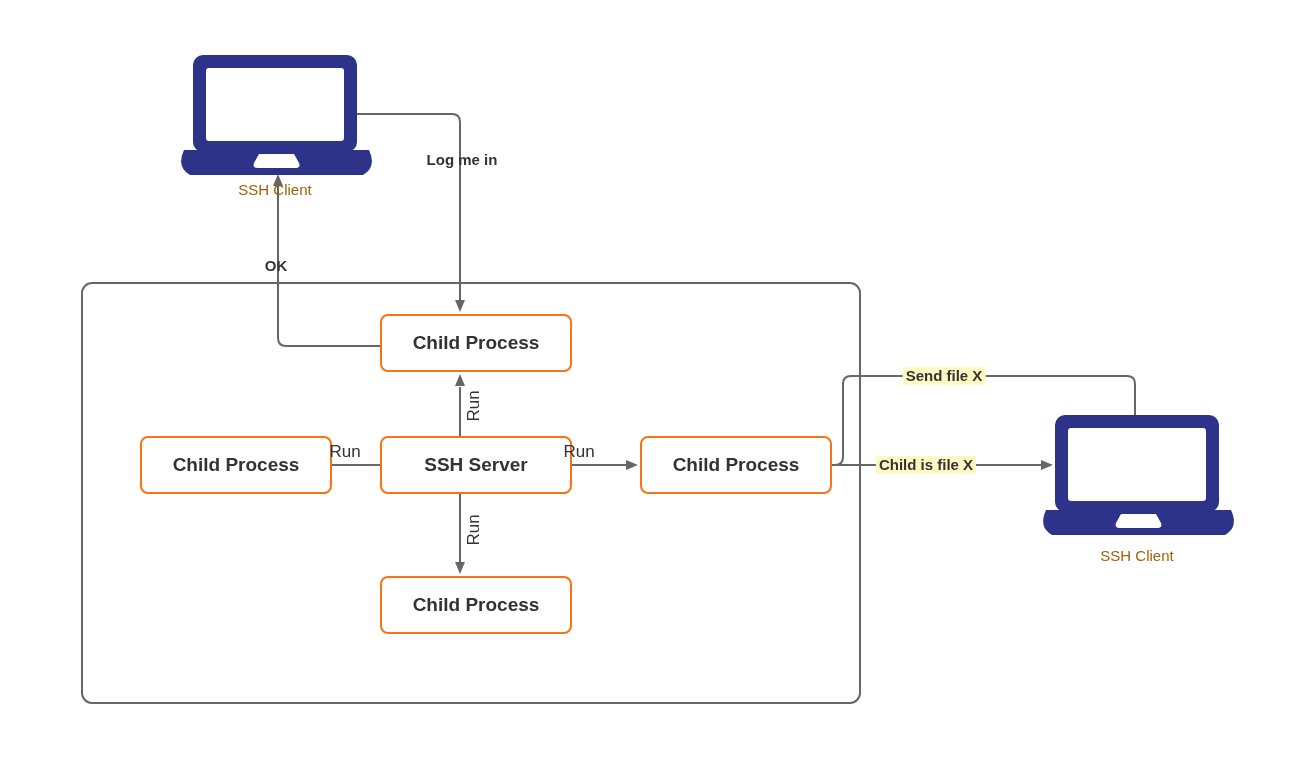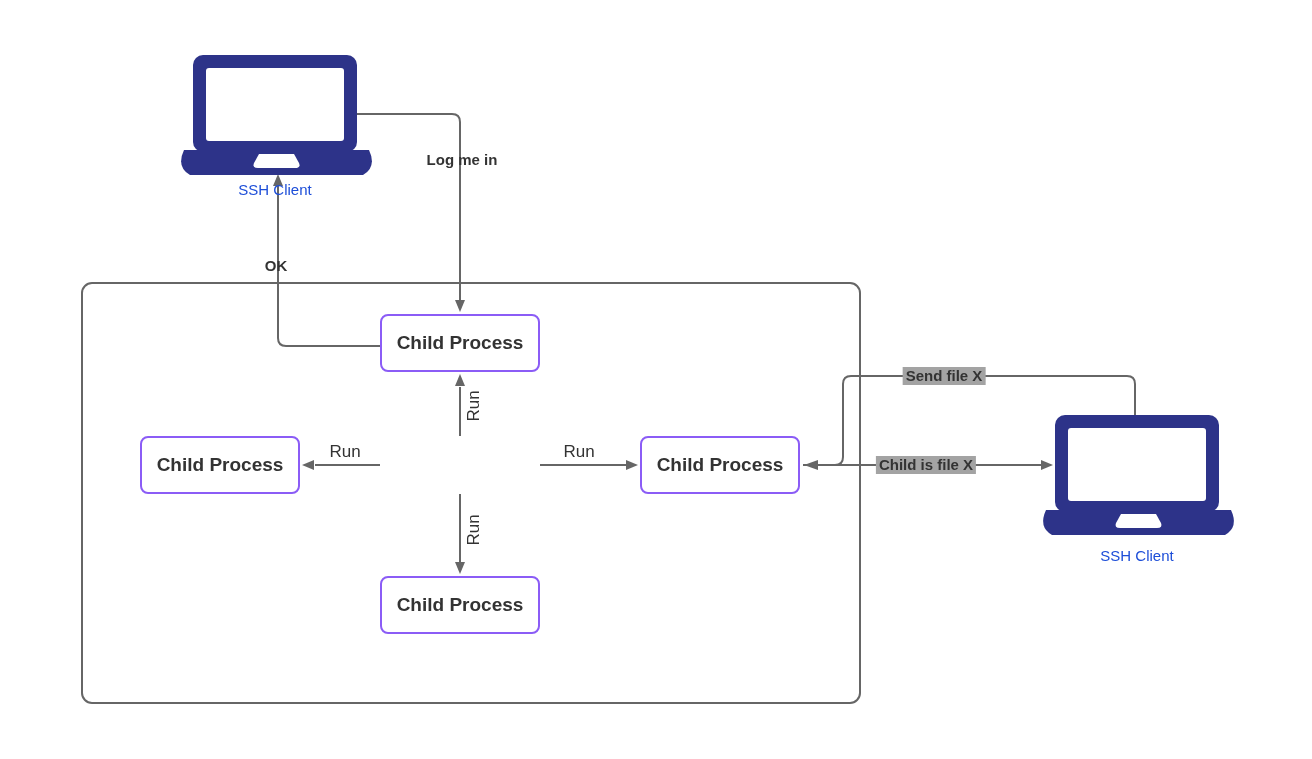--- a/index.html
+++ b/index.html
@@ -2,42 +2,42 @@
 <html><head>
 <meta charset="utf-8">
 <style>
   html,body{margin:0;padding:0;background:#ffffff;}
   #canvas{
     position:relative;width:1312px;height:759px;background:#ffffff;overflow:hidden;
     font-family:"Liberation Sans",sans-serif;
   }
   #wires{position:absolute;left:0;top:0;width:1312px;height:759px;}
   .box{
-    position:absolute;width:160px;height:58px;box-sizing:border-box;
-    border:2px solid #8b5cf6;border-radius:8px;background:#ffffff;
+    position:absolute;width:192px;height:58px;box-sizing:border-box;
+    border:2px solid #f97316;border-radius:8px;background:#ffffff;
     display:flex;align-items:center;justify-content:center;
     font-weight:bold;font-size:19px;color:#333333;white-space:nowrap;
   }
   .container-frame{
     position:absolute;left:82px;top:283px;width:778px;height:420px;box-sizing:border-box;
     border:2px solid #666666;border-radius:10px;background:transparent;
   }
   .lbl{
     position:absolute;transform:translate(-50%,-50%);
     font-size:15px;font-weight:bold;color:#333333;white-space:nowrap;line-height:18px;
   }
-  .lbl.onwire{background:#a3a3a3;padding:0 3px;}
+  .lbl.onwire{background:#fef9c3;padding:0 3px;}
   .runlbl{
     position:absolute;transform:translate(-50%,-50%);
     font-size:17px;font-weight:normal;color:#333333;white-space:nowrap;line-height:20px;
   }
   .runlbl.vert{transform:translate(-50%,-50%) rotate(-90deg);}
   .devlbl{
     position:absolute;transform:translate(-50%,-50%);
-    font-size:15px;font-weight:normal;color:#1d4ed8;white-space:nowrap;line-height:18px;
+    font-size:15px;font-weight:normal;color:#a16207;white-space:nowrap;line-height:18px;
   }
 </style>
 </head>
 <body>
 
 <div id="canvas">
 
   <svg id="wires" width="1312" height="759" viewBox="0 0 1312 759" fill="none" xmlns="http://www.w3.org/2000/svg">
 
     <rect x="82" y="283" width="778" height="420" rx="10" stroke="#666666" stroke-width="2" fill="none"></rect>
@@ -82,20 +82,23 @@
   </svg>
 
   <div class="container-frame" style="border:none"></div>
 
   <div class="box" style="left:380px;top:314px">
     <span>Child Process</span>
   </div>
   <div class="box" style="left:140px;top:436px">
     <span>Child Process</span>
   </div>
+  <div class="box" style="left:380px;top:436px">
+    <span>SSH Server</span>
+  </div>
   <div class="box" style="left:640px;top:436px">
     <span>Child Process</span>
   </div>
   <div class="box" style="left:380px;top:576px">
     <span>Child Process</span>
   </div>
 
   <div class="lbl" style="left:462px;top:160px">Log me in</div>
   <div class="lbl" style="left:276px;top:266px">OK</div>
   <div class="lbl onwire" style="left:944px;top:376px">Send file X</div>

